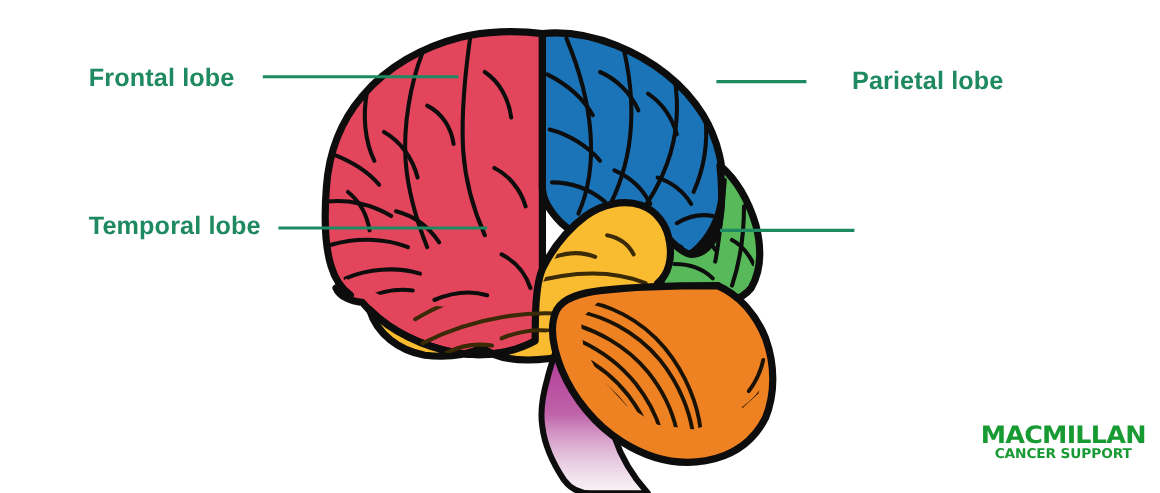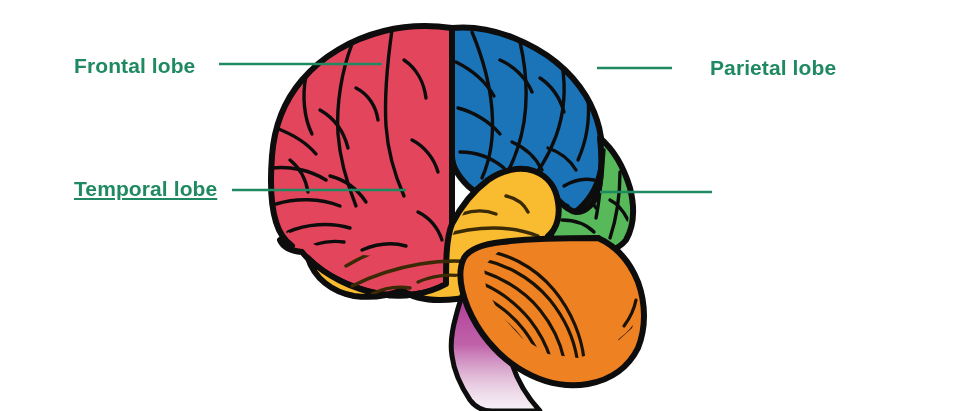--- a/index.html
+++ b/index.html
@@ -31,21 +31,21 @@
     font-size: 21px;
     font-weight: 600;
     letter-spacing: 0.1px;
     line-height: 1.22;
     white-space: pre-line;
   }
   .label.right {
     text-align: left;
   }
   #label-frontal  { left: 74px;  top: 53px; }
-  #label-temporal { left: 74px;  top: 176px; text-decoration: underline; }
+  #label-temporal { left: 74px;  top: 176px; }
   #label-parietal { left: 682px; top: 55px; margin-left: 28px; }
   #label-occipital{ left: 724px; top: 178px; width: 150px; }
 
   #logo {
     position: absolute;
     left: 820px;
     top: 352px;
     width: 132px;
     text-align: center;
     color: #189A33;
@@ -272,14 +272,18 @@
     </g>
   </svg>
 
   <div class="label" id="label-frontal">Frontal lobe</div>
 
   <div class="label" id="label-temporal">Temporal lobe</div>
 
   <div class="label right" id="label-parietal">Parietal lobe</div>
 
 
+  <div id="logo">
+    <div id="logo-main">MACMILLAN</div>
+    <div id="logo-sub">CANCER SUPPORT</div>
+  </div>
 
 </div>
 
 </body></html>

